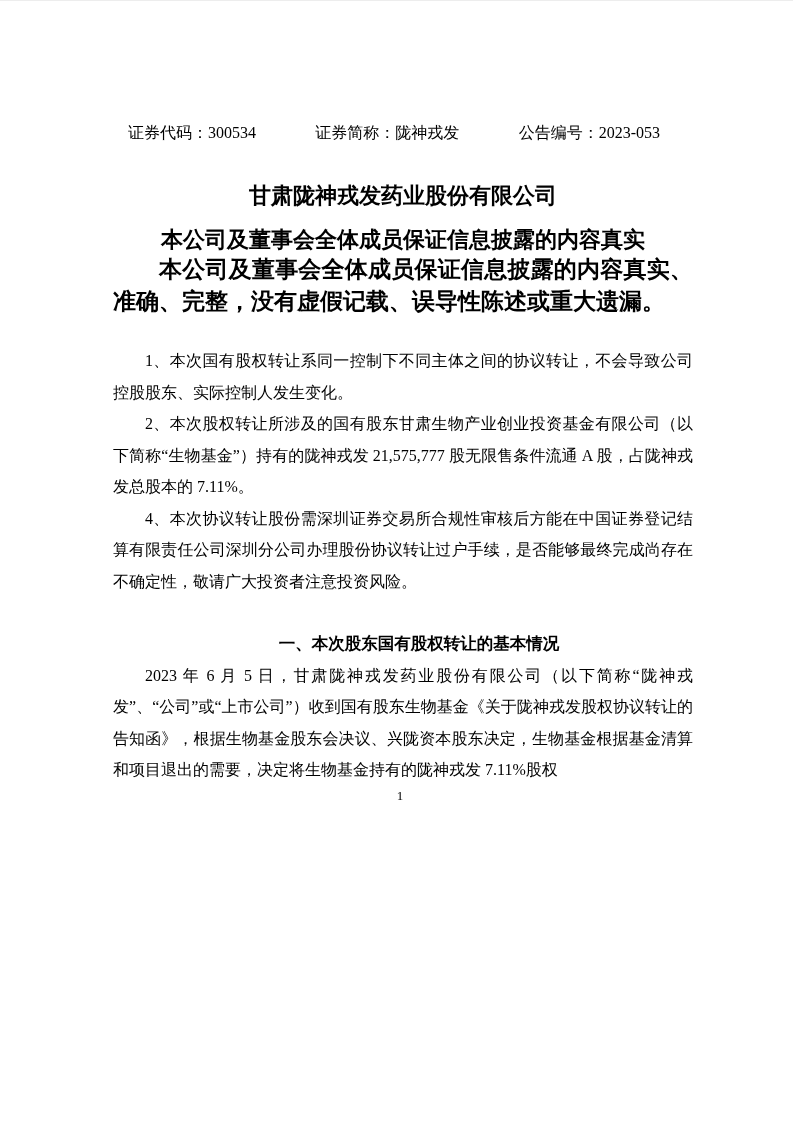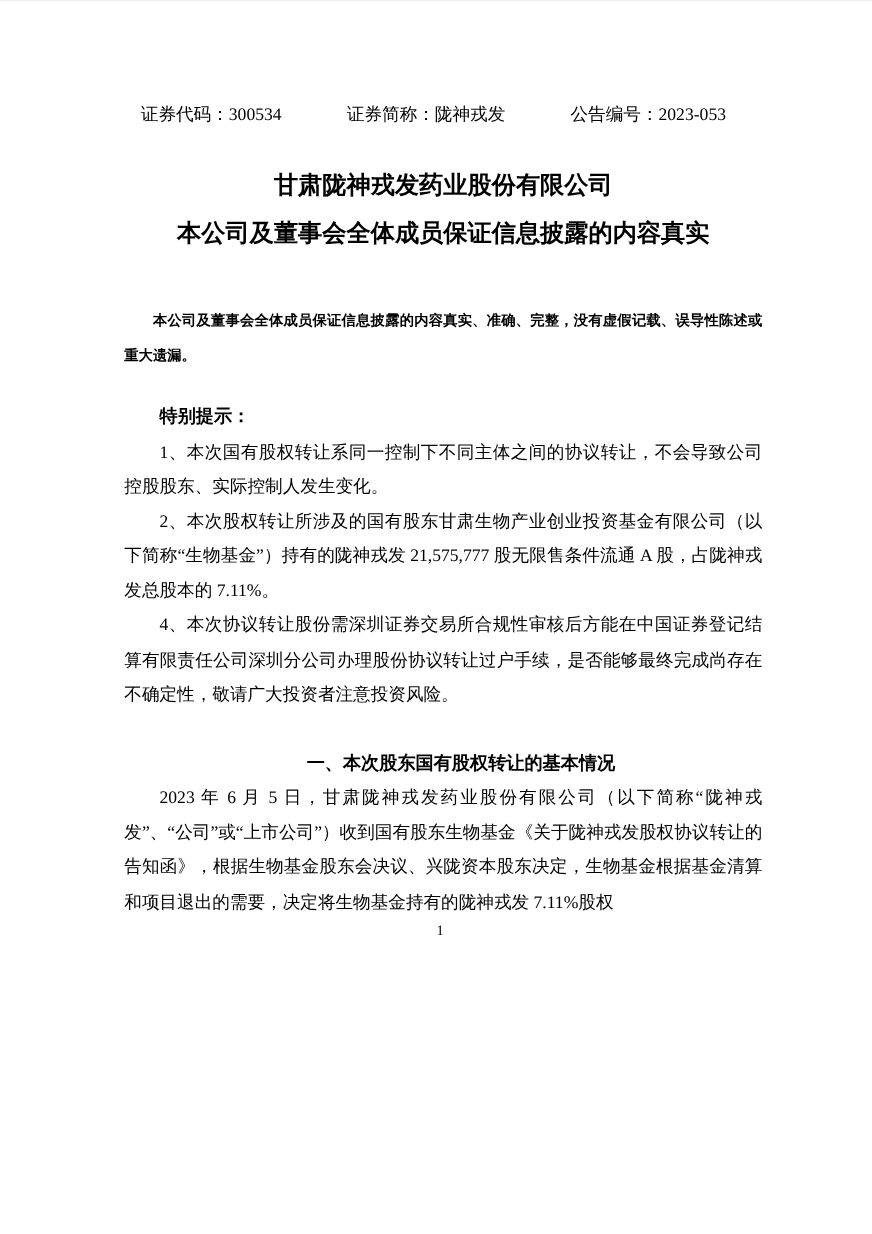--- a/index.html
+++ b/index.html
@@ -7,21 +7,21 @@
     padding: 0;
     background: #ffffff;
   }
   .page {
     position: relative;
     width: 793px;
     height: 1122px;
     margin: 0 auto;
     background: #ffffff;
     box-sizing: border-box;
-    padding: 92px 100px 0 113px;
+    padding: 120px 100px 0 113px;
     color: #000000;
     font-family: "Liberation Serif", "DejaVu Serif", serif;
     border-top: 1px solid #ededed;
     overflow: hidden;
   }
   .header-row {
     display: flex;
     justify-content: space-between;
     align-items: baseline;
     margin-left: 15px;
@@ -38,24 +38,23 @@
     line-height: 32px;
     font-family: "Liberation Serif", "DejaVu Serif", serif;
   }
   .doc-subtitle {
     margin: 12px 0 0 0;
   }
   p {
     margin: 0;
   }
   .statement {
-    margin-top: 47px;
-    font-family: Liberation Sans, sans-serif;
+    font-family: Liberation Mono, monospace;
     font-weight: bold;
-    font-size: 13px;
+    font-size: 23px;
     line-height: 31.5px;
     text-align: justify;
     text-indent: 2em;
   }
   .body-block {
     margin-top: 26px;
   }
   .bold-heading {
     font-family: "Liberation Sans", "DejaVu Sans", sans-serif;
     font-weight: bold;
@@ -92,21 +91,20 @@
     <span><span>证券简称：</span><span>陇神戎发</span></span>
     <span><span>公告编号：</span><span>2023-053</span></span>
   </div>
 
   <h1 class="doc-title">甘肃陇神戎发药业股份有限公司</h1>
   <h1 class="doc-title doc-subtitle">本公司及董事会全体成员保证信息披露的内容真实</h1>
 
   <p class="statement">本公司及董事会全体成员保证信息披露的内容真实、准确、完整，没有虚假记载、误导性陈述或重大遗漏。</p>
 
   <div class="body-block">
-    <p class="bold-heading">特别提示：</p>
     <p class="para">1、本次国有股权转让系同一控制下不同主体之间的协议转让，不会导致公司控股股东、实际控制人发生变化。</p>
     <p class="para">2、本次股权转让所涉及的国有股东甘肃生物产业创业投资基金有限公司（以下简称“生物基金”）持有的陇神戎发 21,575,777 股无限售条件流通 A 股，占陇神戎发总股本的 7.11%。</p>
     <p class="para">4、本次协议转让股份需深圳证券交易所合规性审核后方能在中国证券登记结算有限责任公司深圳分公司办理股份协议转让过户手续，是否能够最终完成尚存在不确定性，敬请广大投资者注意投资风险。</p>
 
     <p class="bold-heading section-heading">一、本次股东国有股权转让的基本情况</p>
     <p class="para">2023 年 6 月 5 日，甘肃陇神戎发药业股份有限公司（以下简称“陇神戎发”、“公司”或“上市公司”）收到国有股东生物基金《关于陇神戎发股权协议转让的告知函》，根据生物基金股东会决议、兴陇资本股东决定，生物基金根据基金清算和项目退出的需要，决定将生物基金持有的陇神戎发 7.11%股权</p>
   </div>
 
   <div class="page-number">1</div>
 

